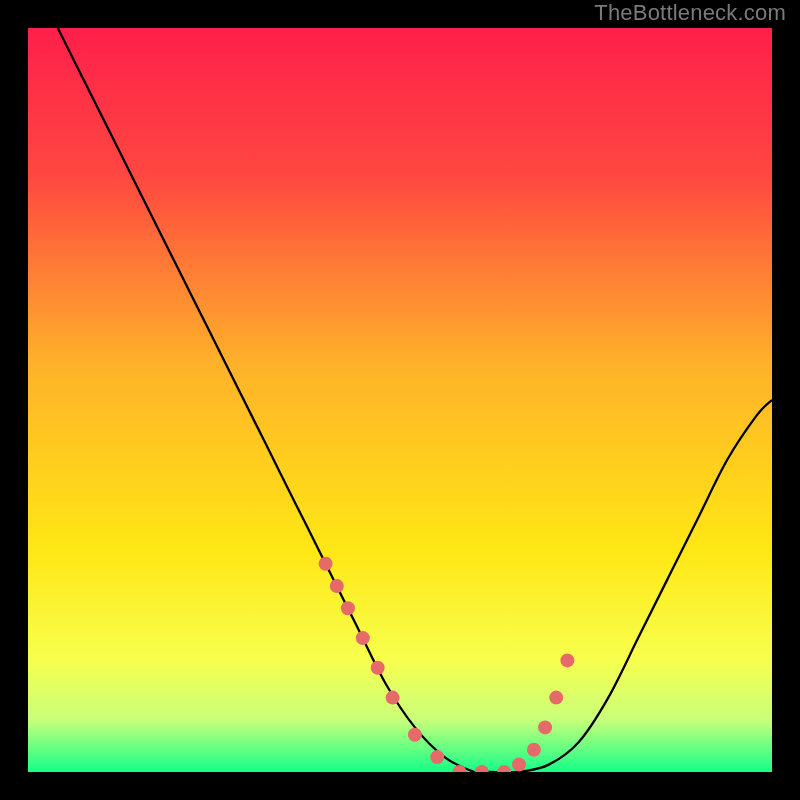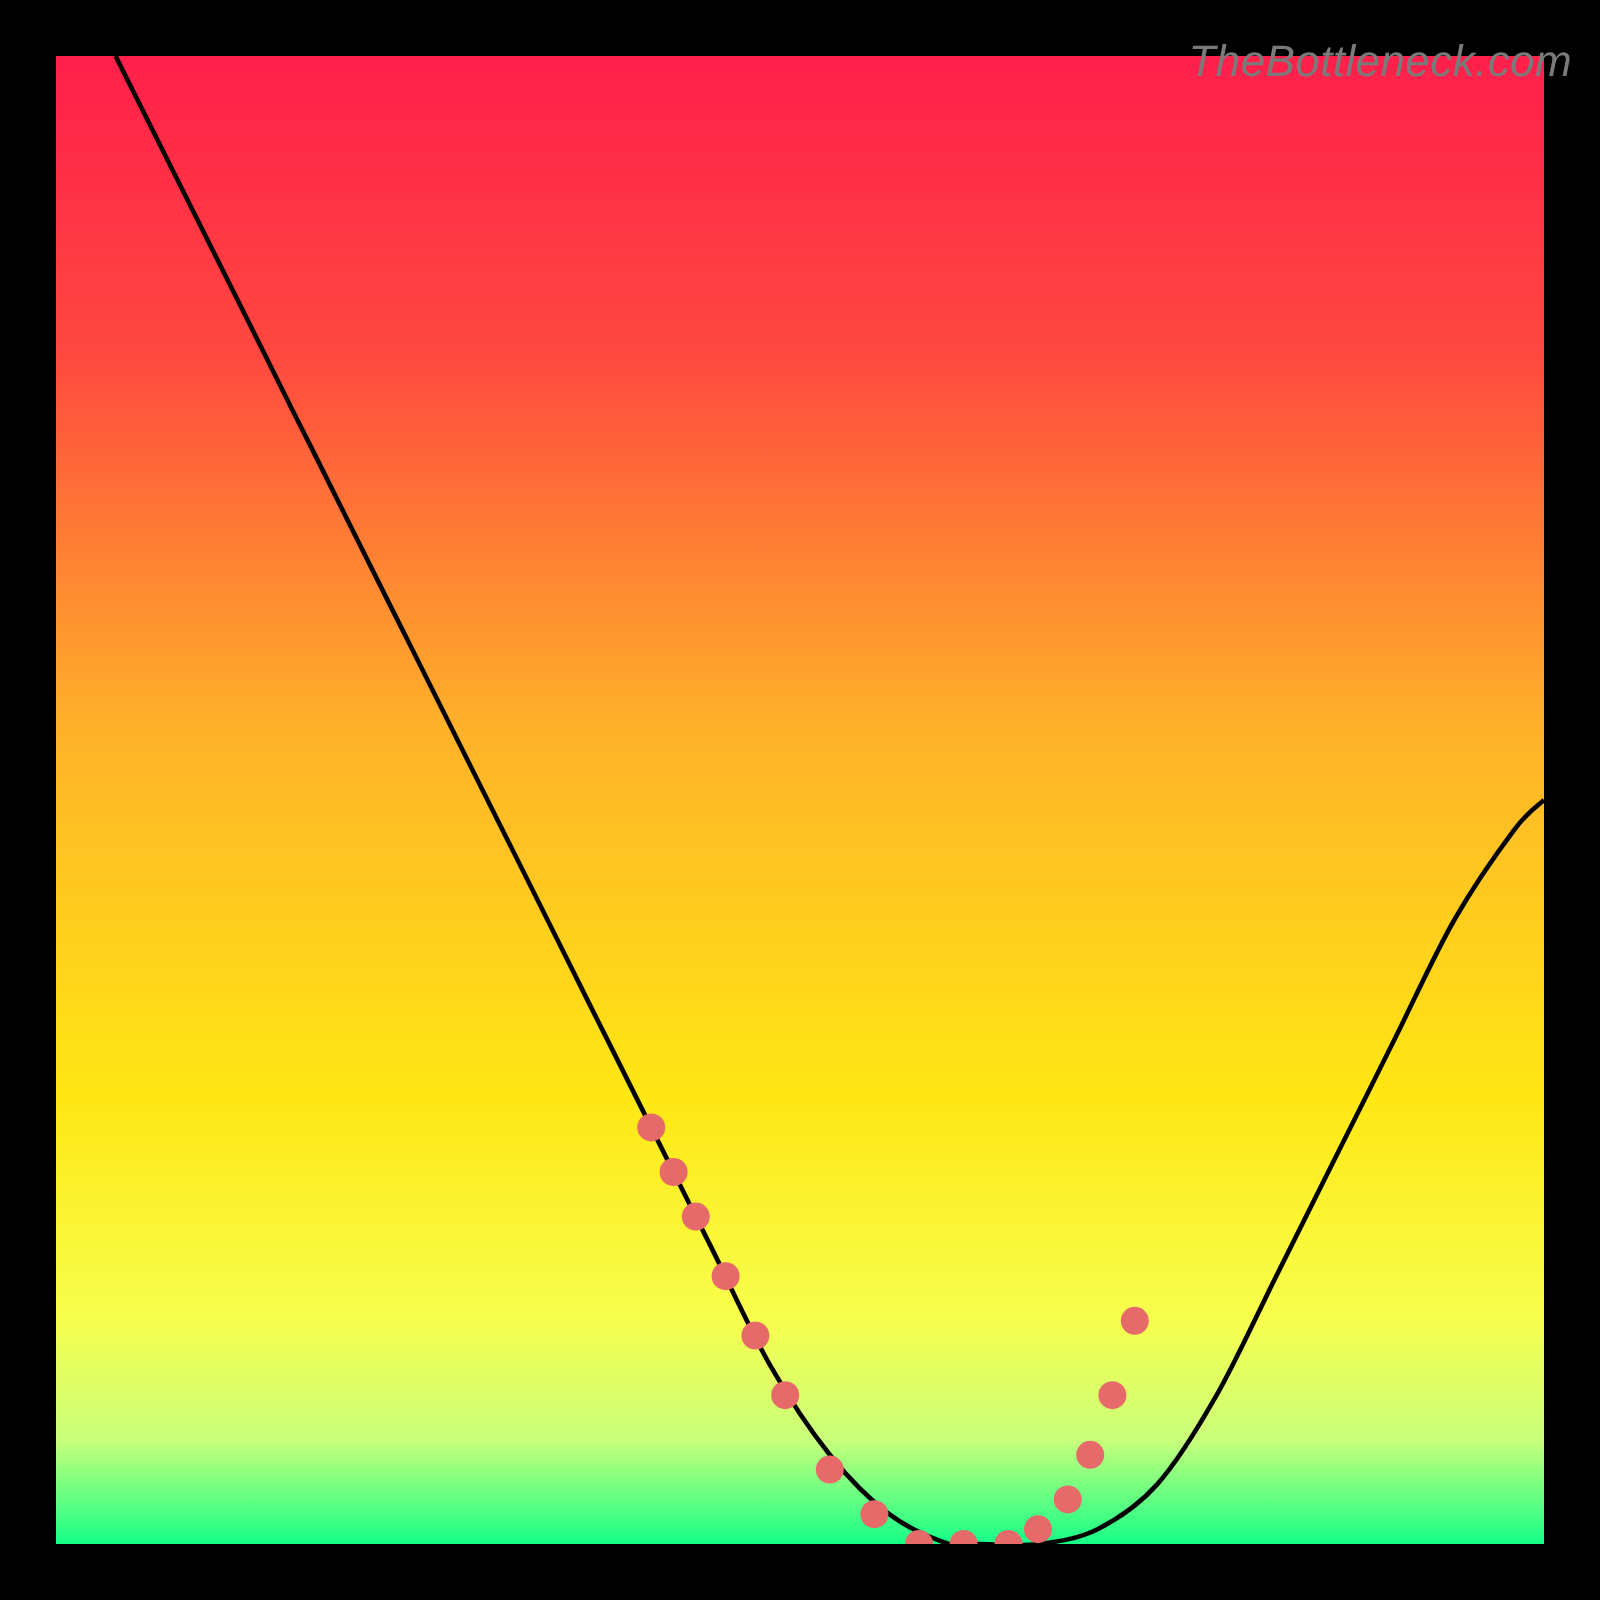--- a/index.html
+++ b/index.html
@@ -11,28 +11,27 @@
     overflow: hidden;
   }
   .frame {
     position: absolute;
     left: 0; top: 0;
     width: 800px; height: 800px;
     background: #000;
   }
   .watermark {
     position: absolute;
-    top: 18px;
+    top: 0;
     right: 14px;
     font-family: Arial, Helvetica, sans-serif;
     font-size: 22px;
     color: #7a7a7a;
     letter-spacing: 0.2px;
     user-select: none;
-    font-style: italic;
   }
   svg { display: block; }
 </style>
 </head>
 <body>
 
 <div class="frame">
 
   <svg width="800" height="800" viewBox="0 0 800 800">
     <defs>

